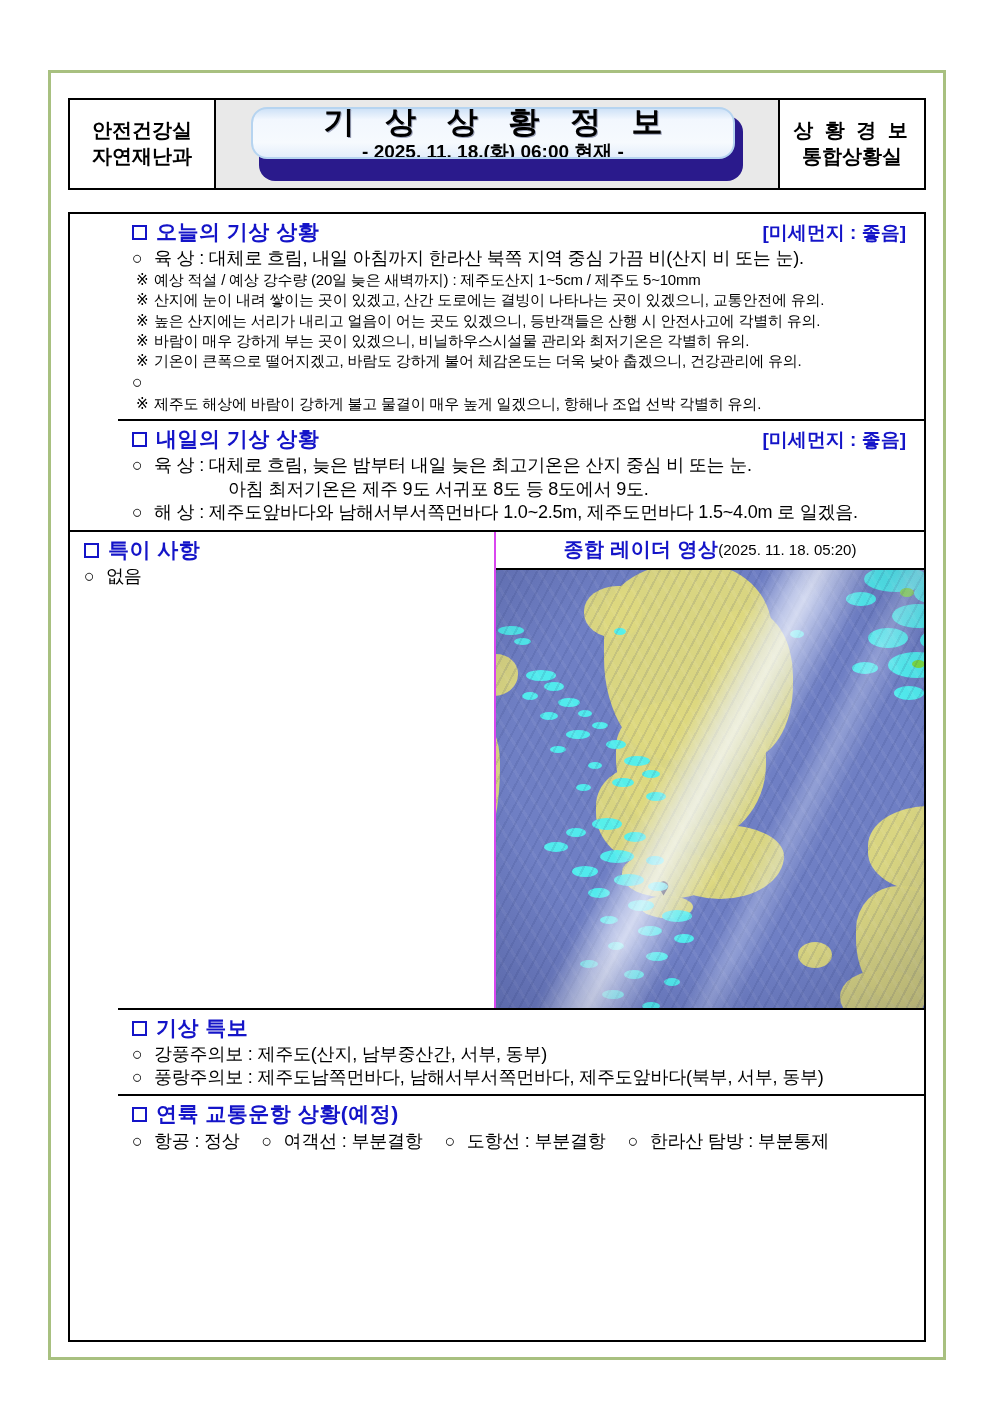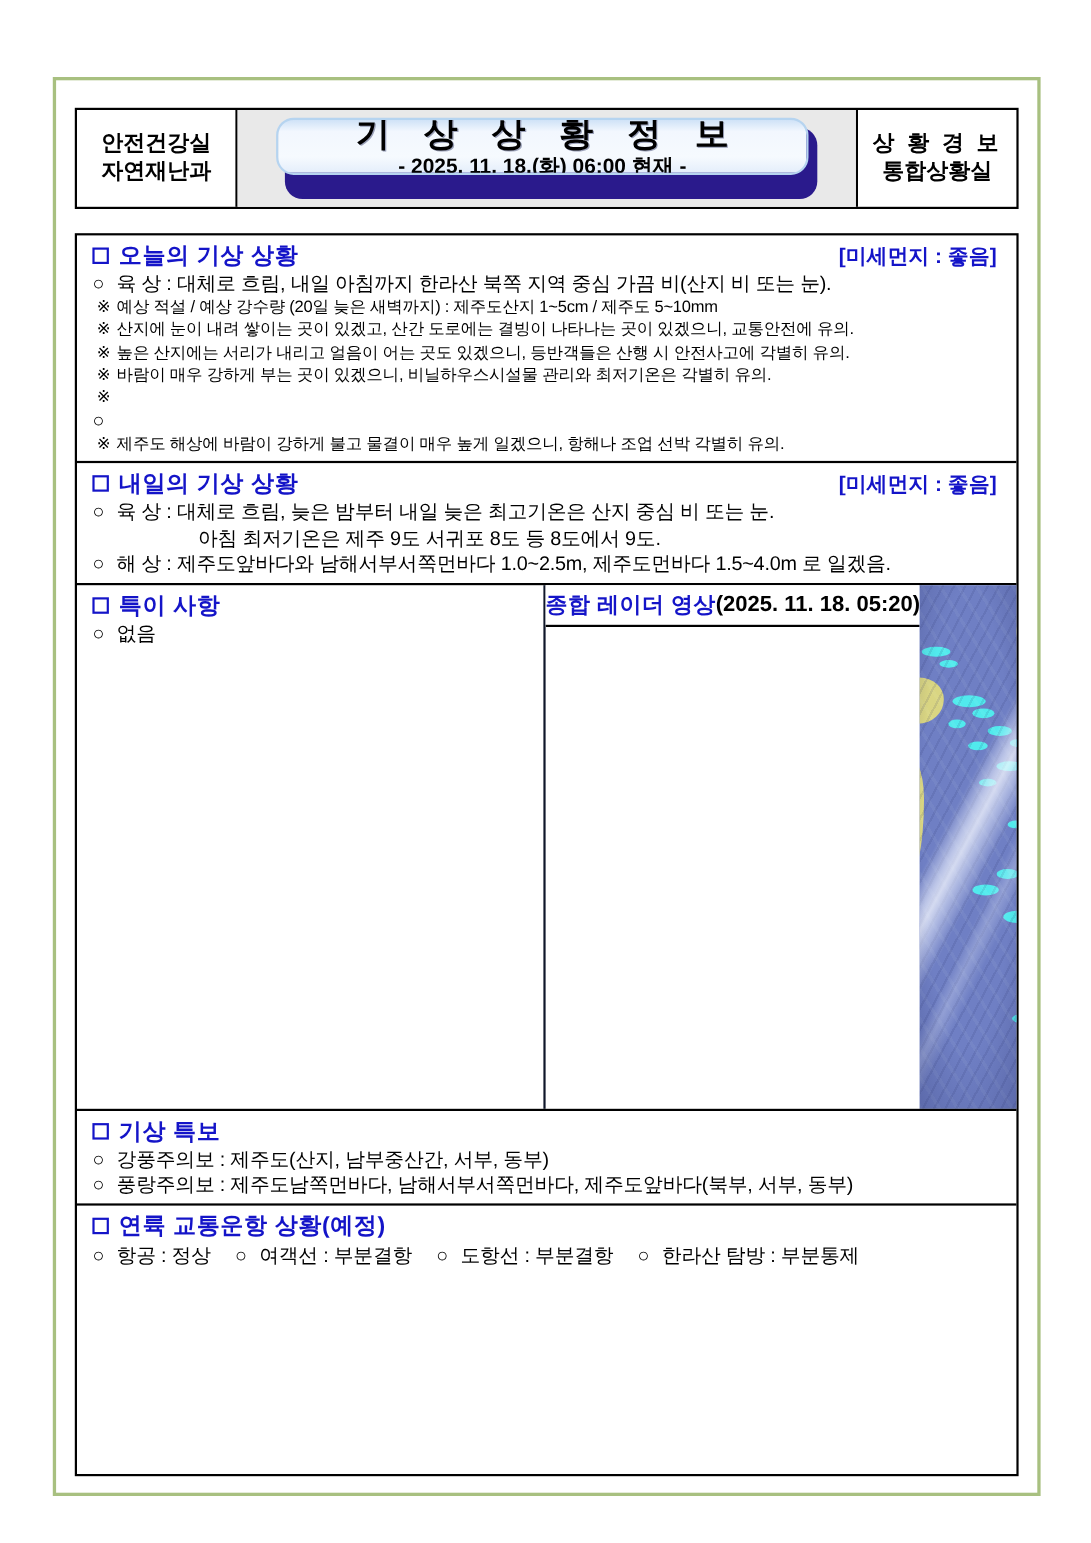--- a/index.html
+++ b/index.html
@@ -111,21 +111,21 @@
     position: absolute;
     left: 68px; top: 212px;
     width: 858px; height: 1130px;
     border: 2px solid #000;
     background: #fff;
   }
 
   
   .hrule { border-top: 2px solid #000; }
 
-  .section { position: relative; }
+  .section { position: relative; margin-left: 48px; }
 
   .sec-head {
     display: flex;
     align-items: baseline;
     padding: 4px 14px 1px 14px;
   }
   .chk {
     display: inline-block;
     width: 15px; height: 15px;
     border: 2px solid #1414c8;
@@ -191,43 +191,44 @@
   }
 
   
   #split {
     display: flex;
     height: 478px;
   }
   #split-left {
     width: 426px;
     flex: none;
-    border-right: 2px solid #0f172a;
+    border-right: 2px solid #d946ef;
     position: relative;
   }
   #split-right {
     flex: 1 1 auto;
     position: relative;
     display: flex;
+    flex-direction: column;
   }
   .radar-title {
     height: 38px;
     display: flex;
     align-items: center;
     justify-content: center;
     border-bottom: 2px solid #000;
     white-space: nowrap;
     background: #fff;
   }
   .radar-title .t1 {
     font-size: 20px; font-weight: bold; color: #1414c8;
     letter-spacing: 0.4px;
   }
   .radar-title .t2 {
-    font-size: 20px; font-weight: bold; color: #000;
+    font-size: 15px; font-weight: normal; color: #000;
   }
   #radar-img {
     flex: 1 1 auto;
     position: relative;
     overflow: hidden;
     background: #6f7fc4;
   }
 
   
   .rad-layer { position: absolute; inset: 0; }
@@ -352,20 +353,21 @@
     <div class="line">
       <span class="bullet-x">※</span>
       <span class="txt-note">높은 산지에는 서리가 내리고 얼음이 어는 곳도 있겠으니, 등반객들은 산행 시 안전사고에 각별히 유의.</span>
     </div>
     <div class="line">
       <span class="bullet-x">※</span>
       <span class="txt-note">바람이 매우 강하게 부는 곳이 있겠으니, 비닐하우스시설물 관리와 최저기온은 각별히 유의.</span>
     </div>
     <div class="line">
       <span class="bullet-x">※</span>
+      <span class="txt-note">기온이 큰폭으로 떨어지겠고, 바람도 강하게 불어 체감온도는 더욱 낮아 춥겠으니, 건강관리에 유의.</span>
     </div>
 
     <div class="line">
       <span class="bullet-o">○</span>
     </div>
     <div class="line sec-pad-b">
       <span class="bullet-x">※</span>
       <span class="txt-note">제주도 해상에 바람이 강하게 불고 물결이 매우 높게 일겠으니, 항해나 조업 선박 각별히 유의.</span>
     </div>
   </div>

